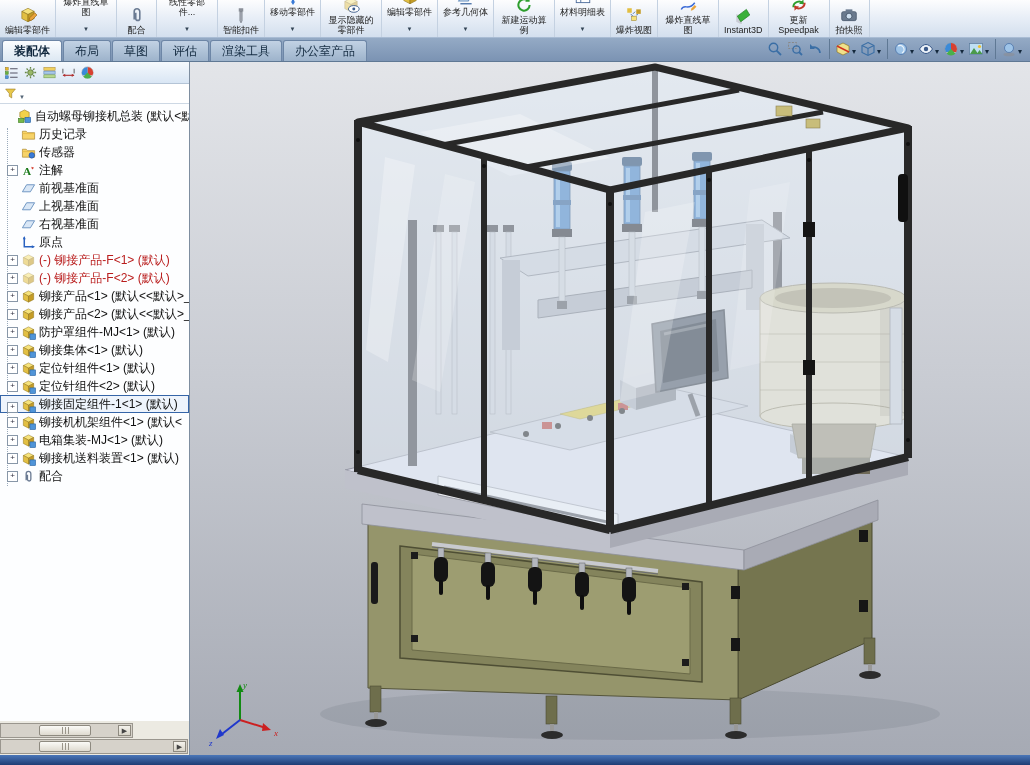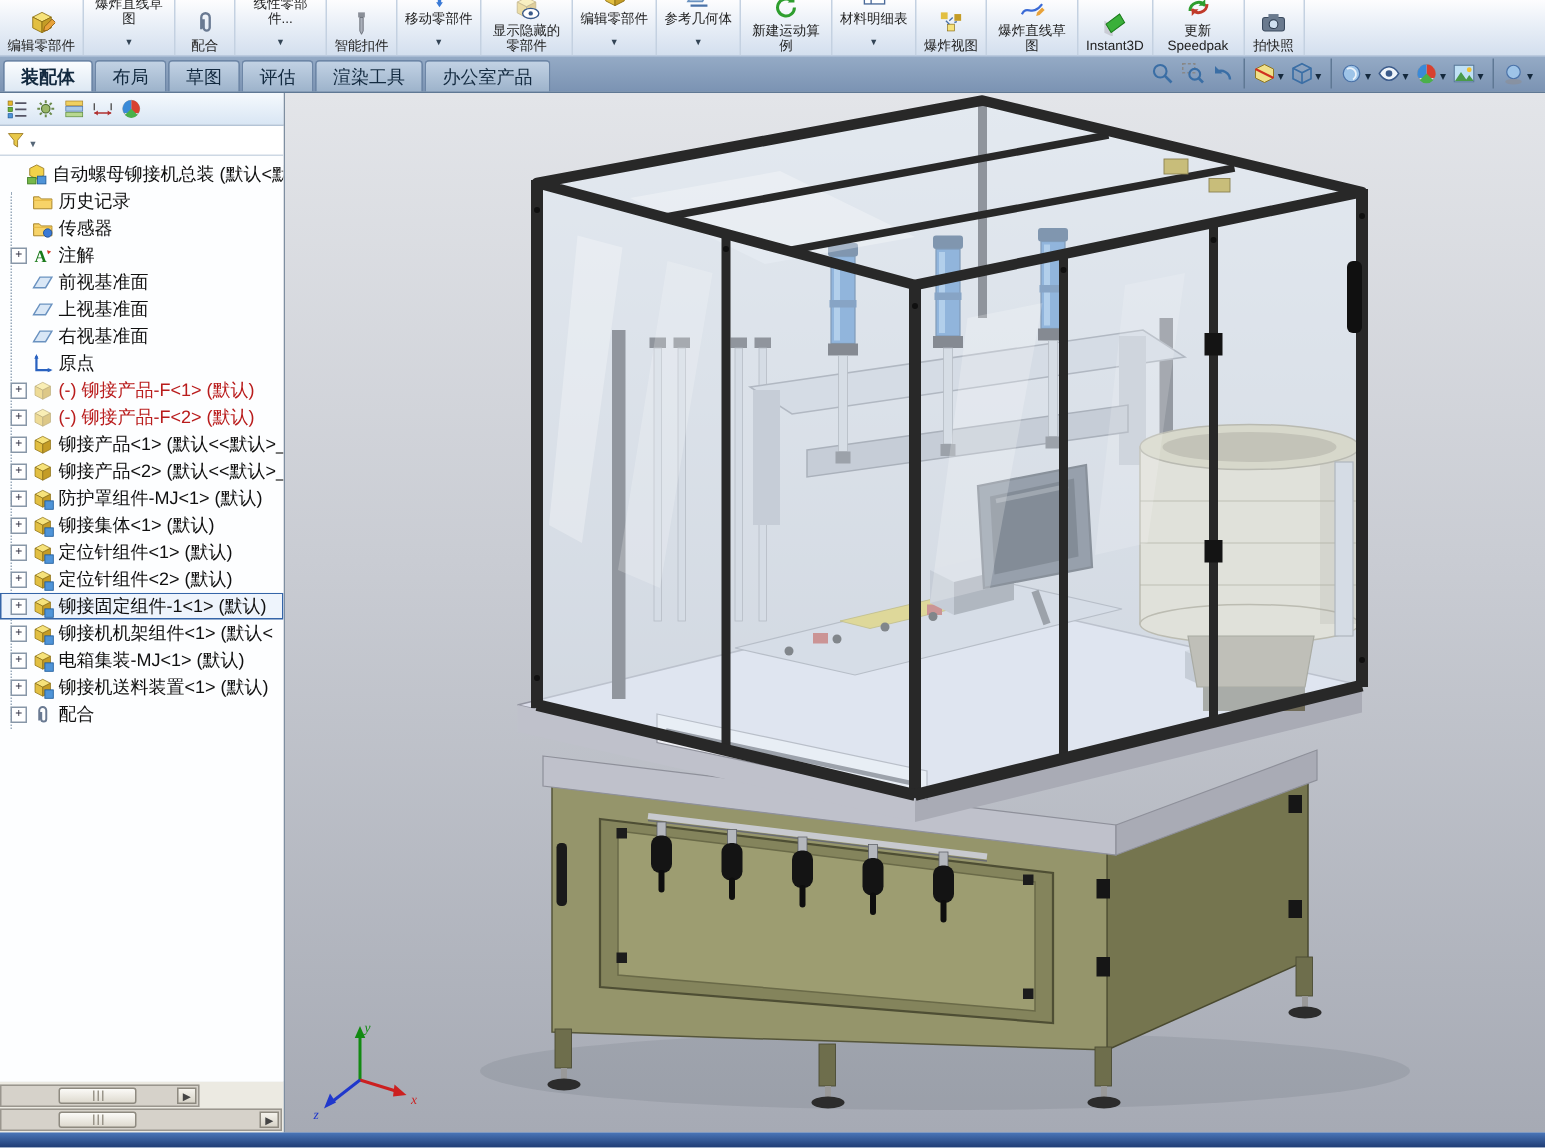--- a/index.html
+++ b/index.html
@@ -39,21 +39,21 @@
   .tree::before{content:"";position:absolute;left:7px;top:24px;height:358px;border-left:1px dotted #9ab;}
   .trow{display:flex;align-items:center;height:18px;font-size:12px;color:#101010;white-space:nowrap;padding-left:3px;position:relative;}
   .trow.ind{padding-left:7px;}
   .texp{width:9px;height:9px;border:1px solid #8897a8;background:#fff;margin-right:3px;flex:0 0 auto;visibility:hidden;font-size:8px;line-height:7px;text-align:center;color:#334;}
   .trow.has-exp .texp{visibility:visible;}
   .texp::after{content:"+";}
   .trow svg{width:15px;height:15px;margin-right:3px;flex:0 0 auto;}
   .tlabel{overflow:hidden;}
   .trow.dim .tlabel{color:#b91c1c;}
   .trow.dim svg{opacity:.55;}
-  .trow.selected{box-shadow:inset 0 0 0 1px var(--accent_blue);background:#eef4fc;}
+  .trow.selected{box-shadow:inset 0 0 0 1px var(--accent_blue);background:#eef4fc;align-items:flex-end;}
   .hscrolls{flex:0 0 auto;background:#eceae2;padding:1px 0;}
   .hbar{height:15px;background:#d6d2ca;border:1px solid #9a968e;position:relative;margin-top:1px;box-sizing:border-box;}
   .hbar1{width:133px;}
   .hbar2{width:188px;}
   .hthumb{position:absolute;left:38px;top:1px;width:52px;height:11px;background:linear-gradient(180deg,#fbfaf7,#dedacf);border:1px solid #8e8a80;border-radius:2px;display:flex;align-items:center;justify-content:center;gap:2px;box-sizing:border-box;}
   .hthumb i{display:block;width:1px;height:7px;background:#9a958a;}
   .hbtn{position:absolute;right:1px;top:1px;width:13px;height:11px;background:linear-gradient(180deg,#f4f2ec,#d8d4c8);border:1px solid #8e8a80;font-size:7px;display:flex;align-items:center;justify-content:center;color:#444;box-sizing:border-box;}
 
   
   .viewport{position:absolute;left:190px;top:62px;width:840px;height:693px;background:linear-gradient(180deg,var(--vp_top) 0%,var(--vp_mid) 45%,var(--vp_bot) 100%);overflow:hidden;}

